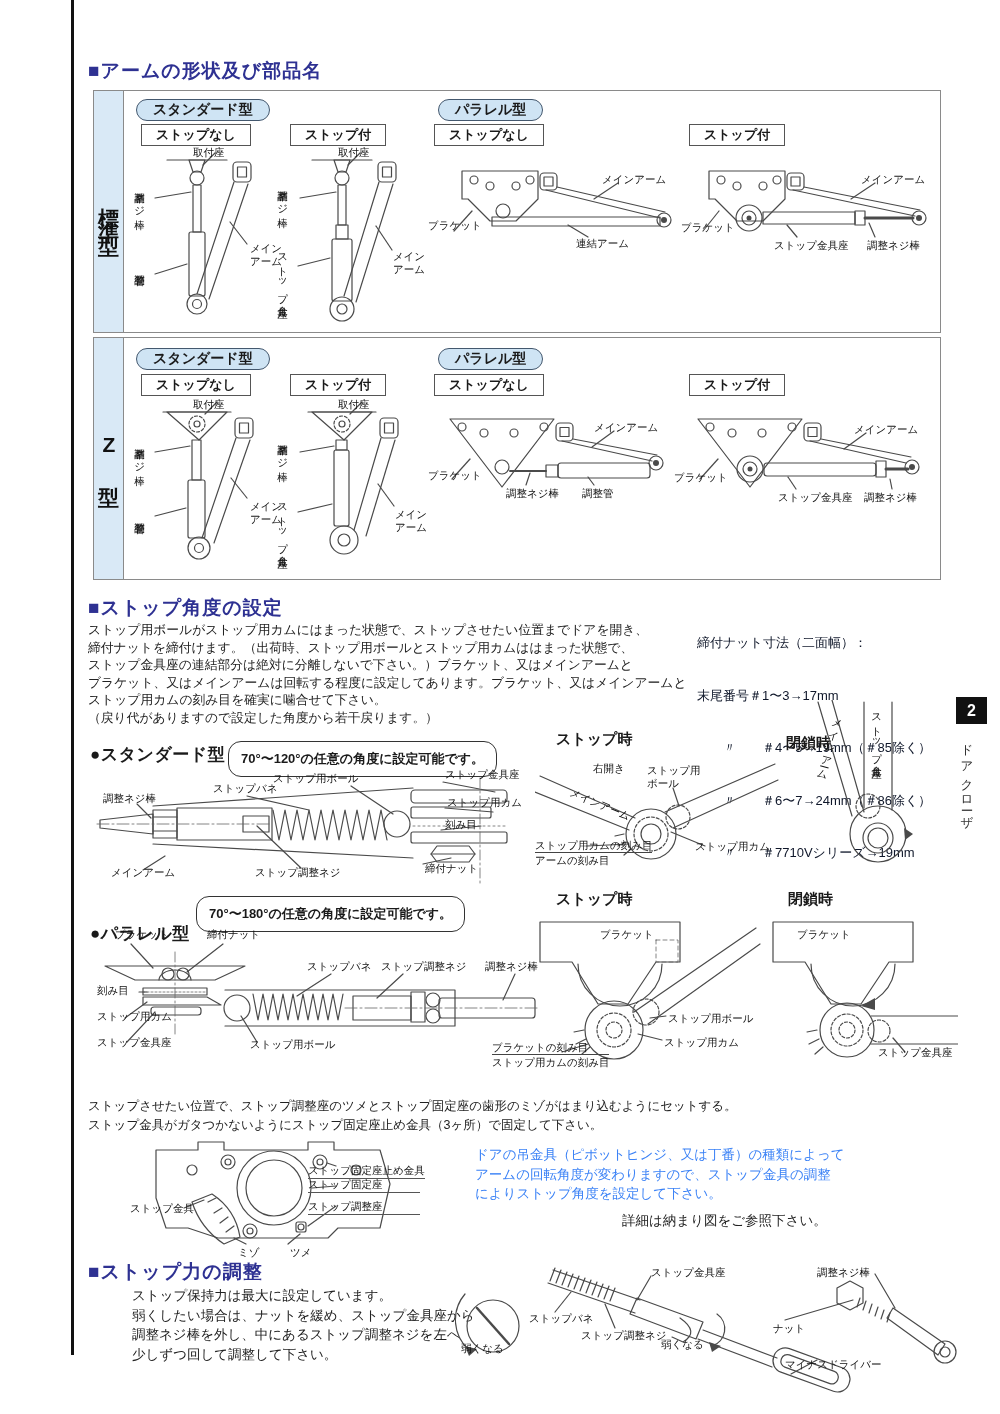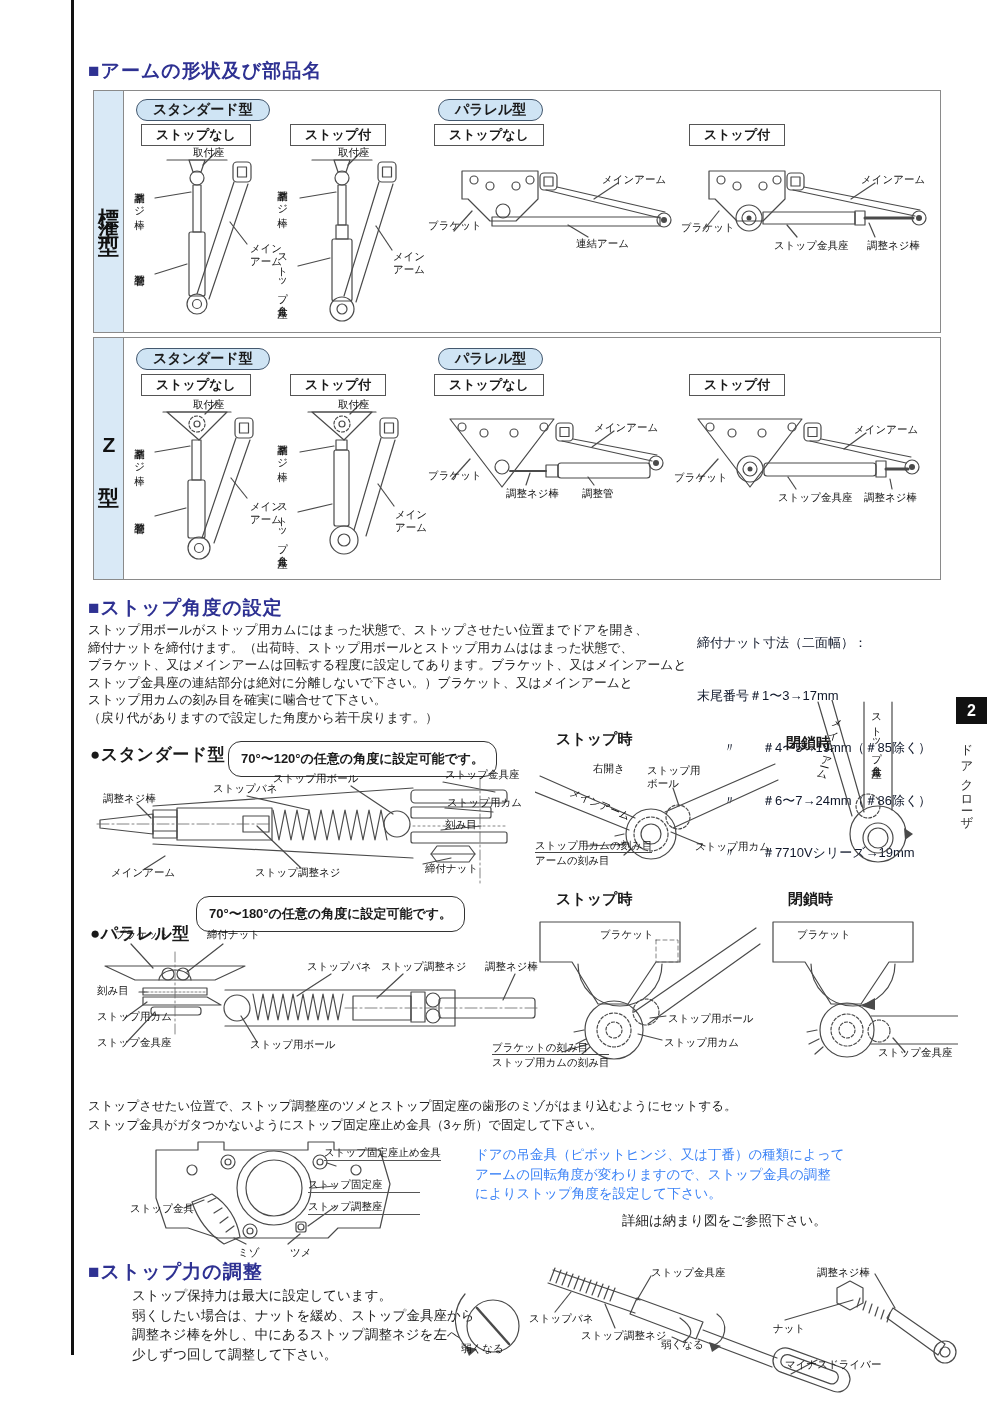--- a/index.html
+++ b/index.html
@@ -298,22 +298,22 @@
       <div class="lbl" style="left:188px; top:12px;">メインアーム</div>
       <div class="lbl" style="left:112px; top:80px;">ストップ金具座</div>
       <div class="lbl" style="left:198px; top:80px;">調整ネジ棒</div>
     </div>
   </div>
 
   <div class="abs h1" style="left:88px; top:595px;">■ストップ角度の設定</div>
   <div class="abs body-txt" style="left:88px; top:621px; width:605px;">
     <div>ストップ用ボールがストップ用カムにはまった状態で、ストップさせたい位置までドアを開き、</div>
     <div>締付ナットを締付けます。（出荷時、ストップ用ボールとストップ用カムははまった状態で、</div>
+    <div>ストップ金具座の連結部分は絶対に分離しないで下さい。）ブラケット、又はメインアームと</div>
     <div>ブラケット、又はメインアームは回転する程度に設定してあります。ブラケット、又はメインアームと</div>
-    <div>ストップ金具座の連結部分は絶対に分離しないで下さい。）ブラケット、又はメインアームと</div>
     <div>ストップ用カムの刻み目を確実に噛合せて下さい。</div>
     <div>（戻り代がありますので設定した角度から若干戻ります。）</div>
   </div>
   <div class="abs note-txt" style="left:697px; top:599px;">
     <div>締付ナット寸法（二面幅）：</div>
     <div>末尾番号＃1〜3→17mm</div>
     <div>　　〃　　＃4〜5→19mm（＃85除く）</div>
     <div>　　〃　　＃6〜7→24mm（＃86除く）</div>
     <div>　　〃　　＃7710Vシリーズ→19mm</div>
   </div>
@@ -533,21 +533,21 @@
         <rect x="168" y="84" width="10" height="10" rx="2"></rect>
           <circle cx="173" cy="89" r="3"></circle>
         <line x1="208" y1="28" x2="199" y2="25"></line>
           <line x1="208" y1="48" x2="184" y2="50"></line>
           <line x1="208" y1="68" x2="180" y2="88"></line>
         <line x1="56" y1="70" x2="76" y2="62"></line>
           <line x1="118" y1="106" x2="106" y2="100"></line>
           <line x1="160" y1="106" x2="172" y2="96"></line>
       </g>
     </svg>
-    <div class="lbl ulbl" style="left:180px; top:8px;margin-left:16px;">ストップ固定座止め金具</div>
+    <div class="lbl ulbl" style="left:180px; top:26px;">ストップ固定座止め金具</div>
     <div class="lbl ulbl" style="left:180px; top:40px;">ストップ固定座</div>
     <div class="lbl ulbl" style="left:180px; top:62px;">ストップ調整座</div>
     <div class="lbl" style="left:2px; top:64px;">ストップ金具</div>
     <div class="lbl" style="left:110px; top:108px;">ミゾ</div>
     <div class="lbl" style="left:162px; top:108px;">ツメ</div>
   </div>
 
   <div class="abs" style="left:475px; top:1145px; font-size:13.5px; line-height:19.5px; color:#3b82f6;">
     <div>ドアの吊金具（ピボットヒンジ、又は丁番）の種類によって</div>
     <div>アームの回転角度が変わりますので、ストップ金具の調整</div>

